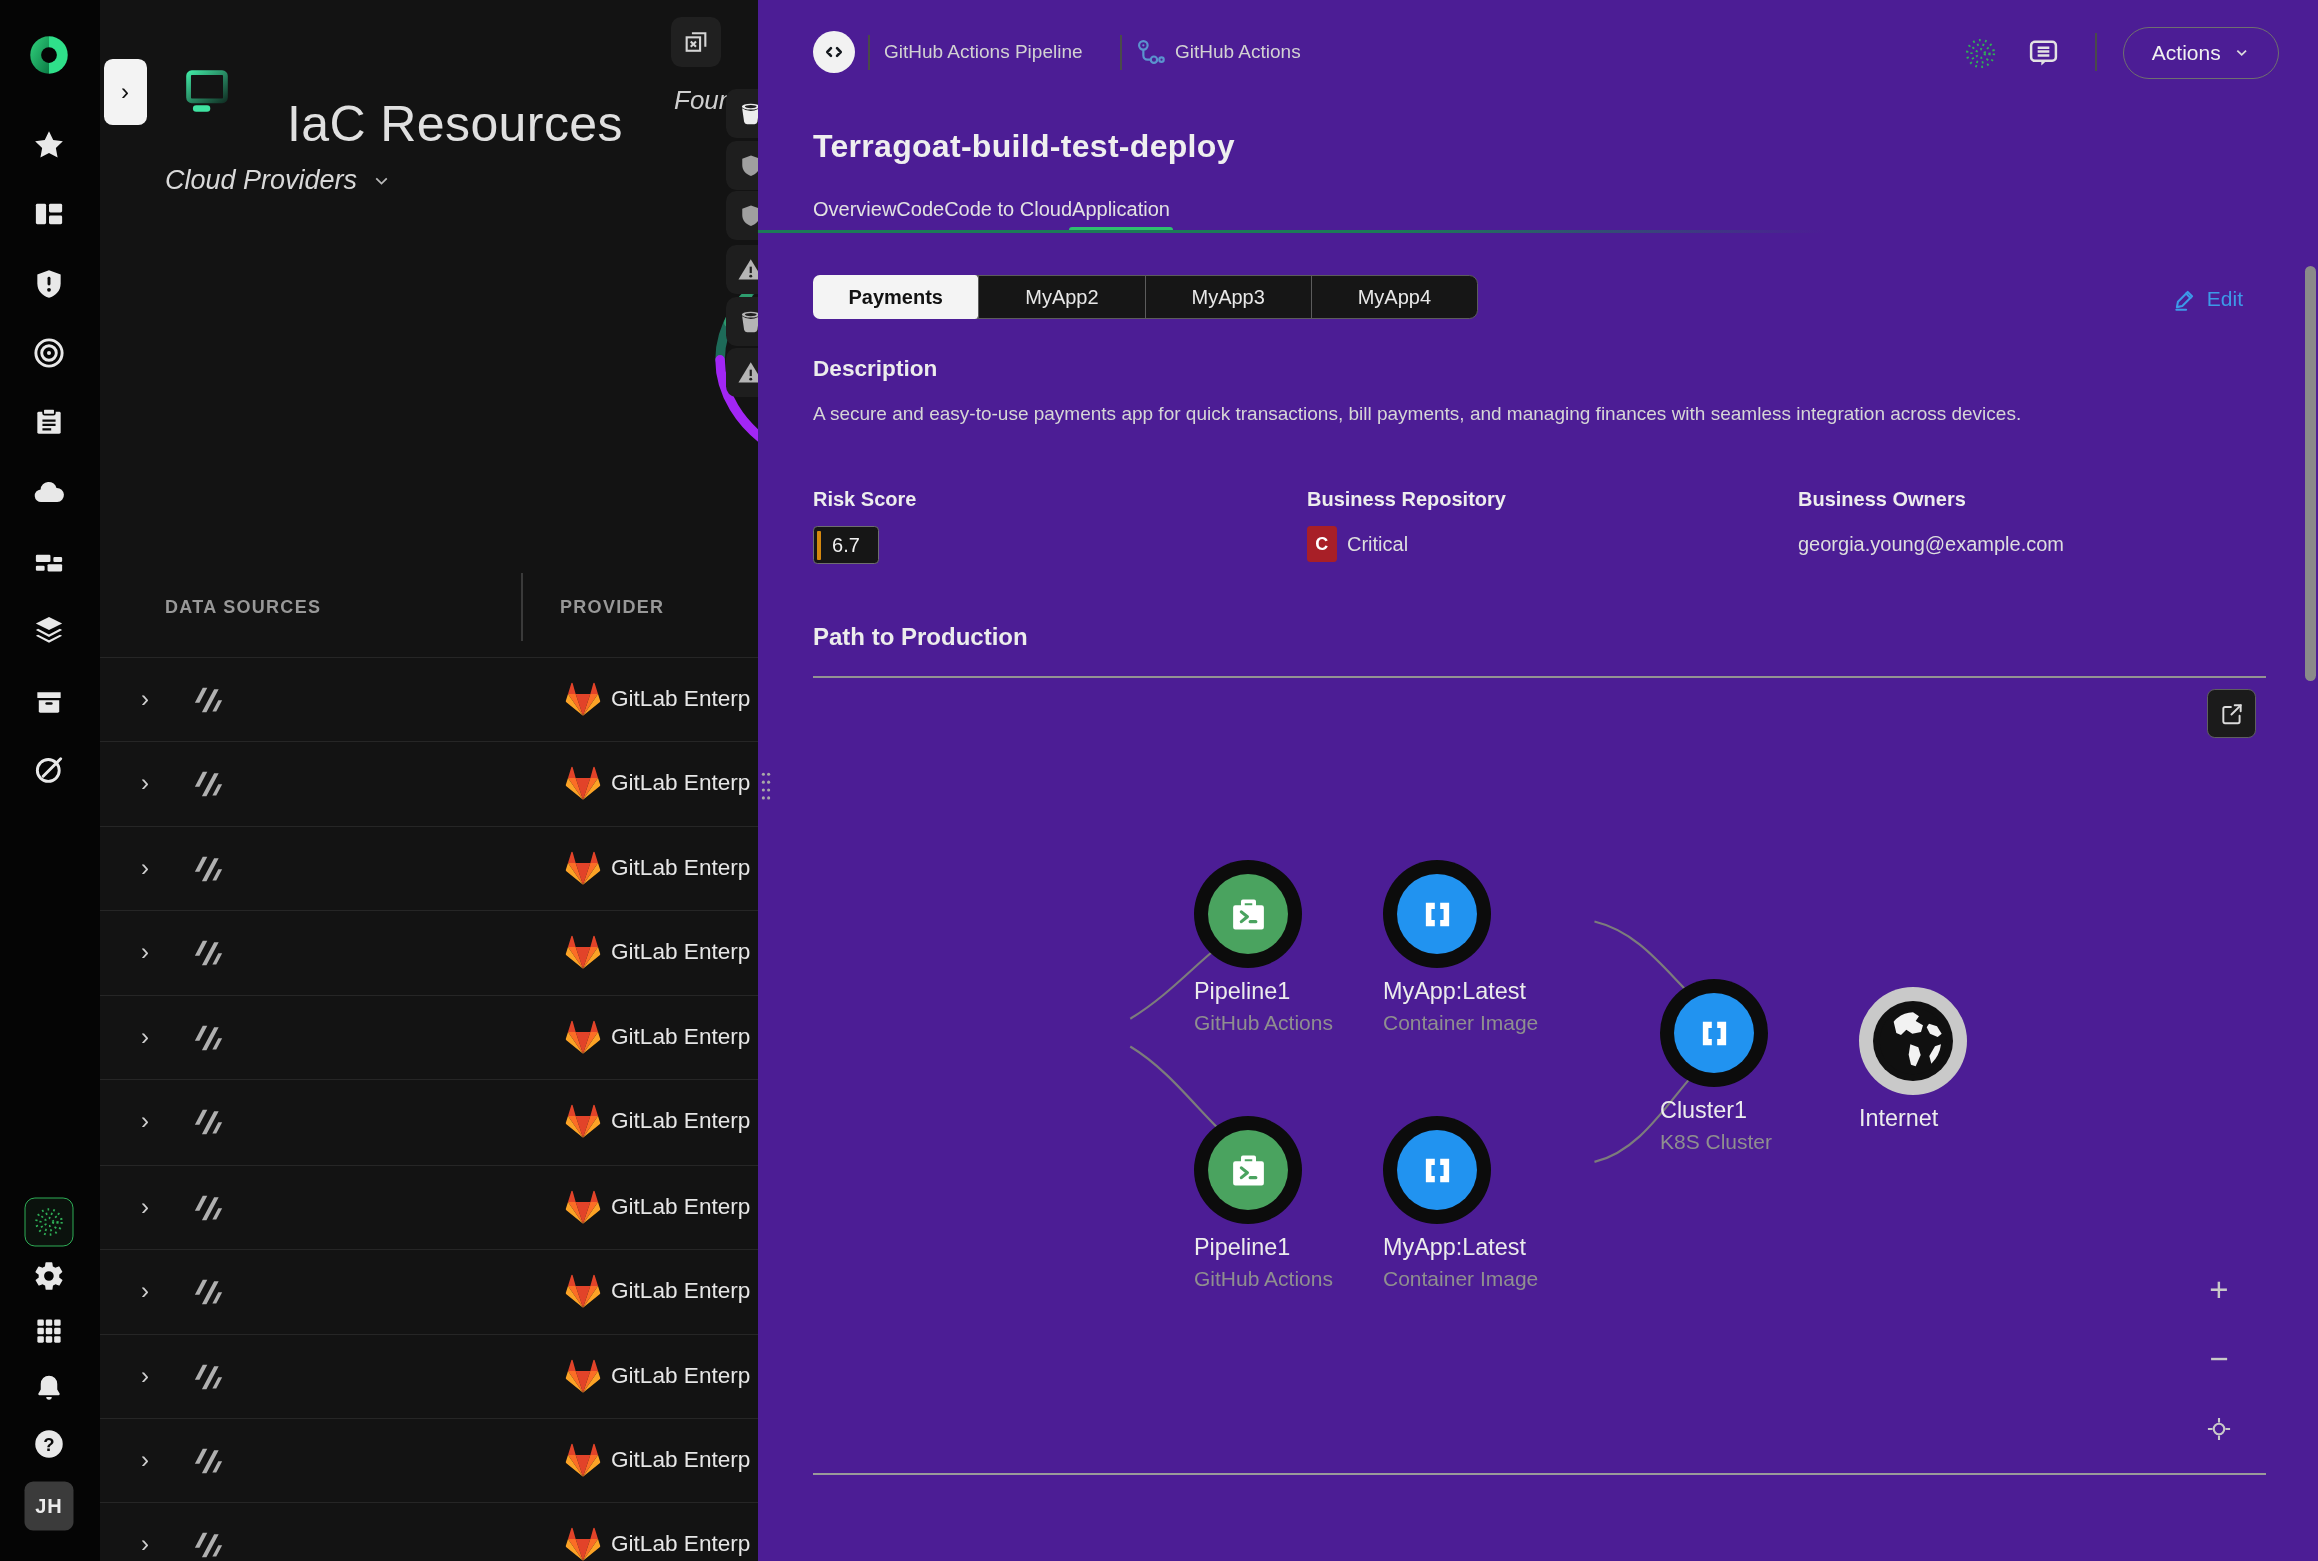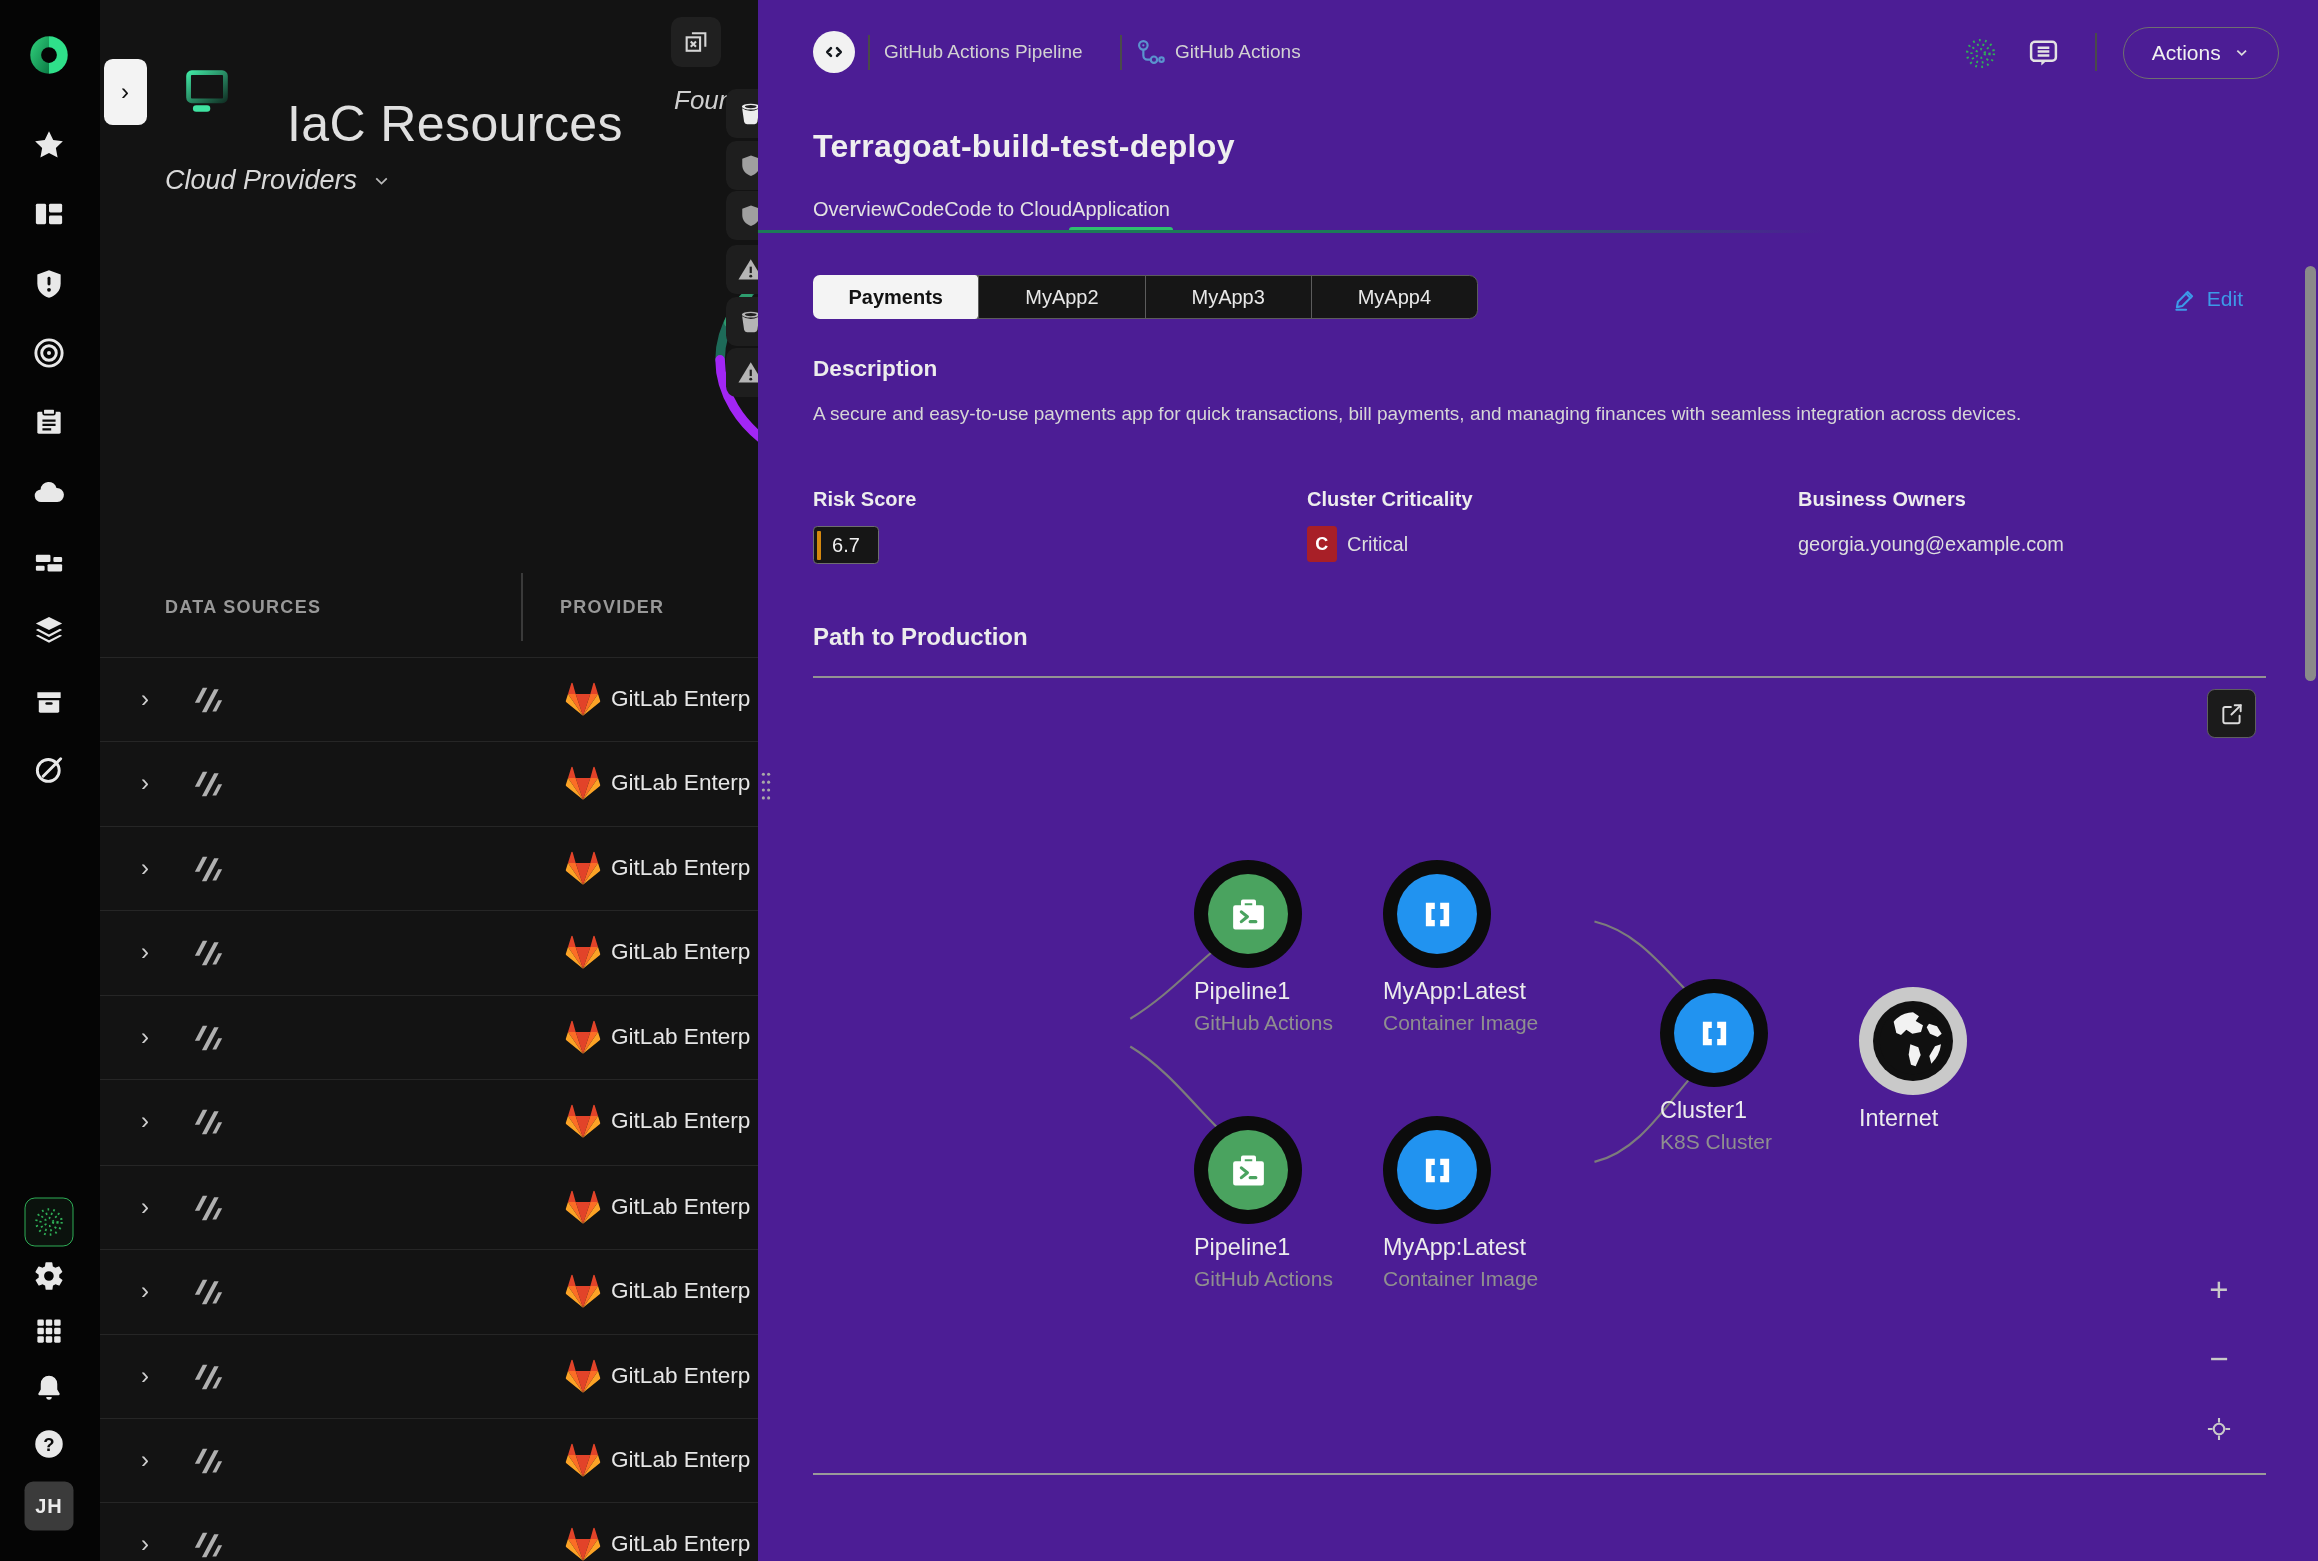--- a/index.html
+++ b/index.html
@@ -536,21 +536,21 @@
           <path d="M4 22h9"></path>
         </svg>
       <span class="etxt">Edit</span>
     </div>
 
     <div class="h-desc">Description</div>
     <div class="desc-body">A secure and easy-to-use payments app for quick transactions, bill payments, and managing finances with seamless integration across devices.</div>
 
     <div class="flabel" style="left:55px">Risk Score</div>
     <div class="riskbox">6.7</div>
-    <div class="flabel" style="left:549px">Cluster Criticality</div>
+    <div class="flabel" style="left:549px">Business Repository</div>
     <div class="cbadge">C</div>
     <div class="fval" style="left:589px">Critical</div>
     <div class="flabel" style="left:1040px">Business Owners</div>
     <div class="fval" style="left:1040px">georgia.young@example.com</div>
 
     <div class="h-path">Path to Production</div>
     <div class="hr" style="top:676px"></div>
     <div class="exportbtn">
       <svg width="26" height="26" viewBox="0 0 24 24" fill="none" stroke="#dcdcdc" stroke-width="1.8" stroke-linecap="round">
           <path d="M19 13.5V19a1.5 1.5 0 0 1-1.5 1.5h-12A1.5 1.5 0 0 1 4 19V7a1.5 1.5 0 0 1 1.5-1.5H11"></path>

